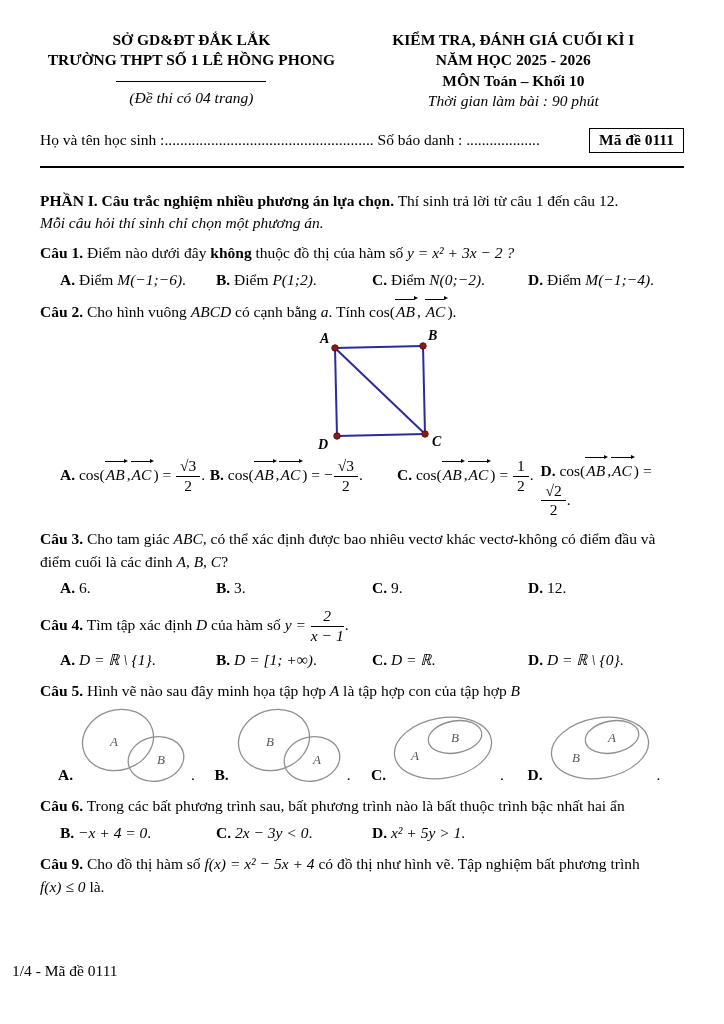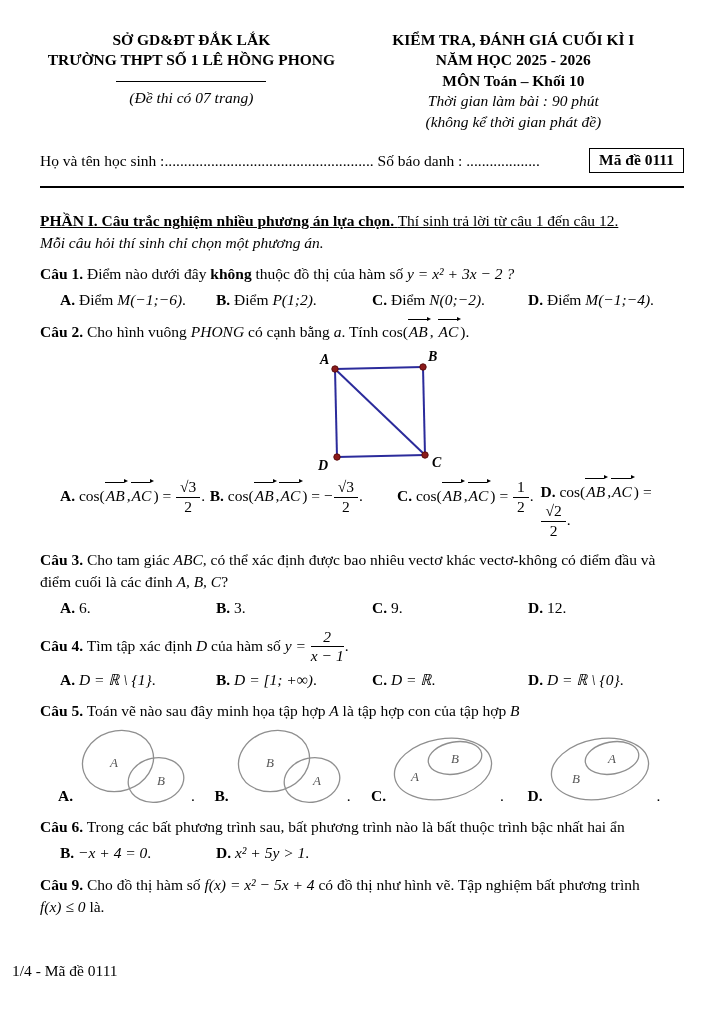--- a/index.html
+++ b/index.html
@@ -21,21 +21,21 @@
   .hdr .it { font-style: italic; display: block; line-height: 1.32; }
   .hdr-sep { width: 150px; border-top: 1.6px solid #000; margin: 10px auto 6px auto; }
 
   
   .student-row { display: flex; align-items: center; margin-top: 16px; }
   .student-row .grow1 { flex: 1 1 auto; white-space: nowrap; overflow: hidden; }
   .code-box { border: 1.7px solid #000; padding: 2px 9px 3px 9px; font-weight: bold; margin-left: 8px; white-space: nowrap; }
   .rule { border: none; border-top: 2px solid #000; margin: 13px 0 0 0; }
 
   
-  .part-head { margin-top: 22px; line-height: 1.4; text-decoration: underline; }
+  .part-head { margin-top: 22px; line-height: 1.4; }
   .part-sub { font-style: italic; line-height: 1.4; }
 
   .q { margin-top: 9px; line-height: 1.45; }
   .qlabel { font-weight: bold; }
   .math { font-style: italic; }
   .rm { font-style: normal; }
 
   .opts { display: flex; margin: 3px 0 0 20px; line-height: 1.5; }
   .opt { width: 25%; padding-right: 4px; }
   .opts-q2 .opt:nth-child(1){ width: 24%; }
@@ -71,28 +71,27 @@
 </head>
 <body>
 
 <div class="page">
 
   <div class="hdr">
     <div class="hdr-left">
       <b>SỞ GD&amp;ĐT ĐẮK LẮK</b>
       <b>TRƯỜNG THPT SỐ 1 LÊ HỒNG PHONG</b>
       <div class="hdr-sep"></div>
-      <span class="it">(Đề thi có 07 trang)</span>
+      <span class="it">(Đề thi có 04 trang)</span>
     </div>
     <div class="hdr-right">
       <b>KIỂM TRA, ĐÁNH GIÁ CUỐI KÌ I</b>
       <b>NĂM HỌC 2025 - 2026</b>
       <b>MÔN Toán – Khối 10</b>
       <span class="it">Thời gian làm bài : 90 phút</span>
-      <span class="it">(không kể thời gian phát đề)</span>
     </div>
   </div>
 
   <div class="student-row">
     <span class="grow1"><span>Họ và tên học sinh :</span><span>......................................................</span>&nbsp;<span>Số báo danh :</span>&nbsp;<span>...................</span></span>
     <span class="code-box">Mã đề 0111</span>
   </div>
 
   <hr class="rule">
 
@@ -112,21 +111,21 @@
   <div class="opts">
     <span class="opt"><span class="oletter">A.</span> <span>Điểm</span> <span class="math">M(−1;−6)</span><span>.</span></span>
     <span class="opt"><span class="oletter">B.</span> <span>Điểm</span> <span class="math">P(1;2)</span><span>.</span></span>
     <span class="opt"><span class="oletter">C.</span> <span>Điểm</span> <span class="math">N(0;−2)</span><span>.</span></span>
     <span class="opt"><span class="oletter">D.</span> <span>Điểm</span> <span class="math">M(−1;−4)</span><span>.</span></span>
   </div>
 
   <div class="q">
     <span class="qlabel">Câu 2.</span>
     <span>Cho hình vuông</span>
-    <span class="math">PHONG</span>
+    <span class="math">ABCD</span>
     <span>có cạnh bằng</span>
     <span class="math">a</span><span>. Tính</span>
     <span class="rm">cos(</span><span class="vec">AB</span><span>,</span> <span class="vec">AC</span><span class="rm">)</span><span>.</span>
   </div>
 
   <div class="fig-square">
     <svg width="160" height="122" viewBox="0 0 160 122">
       <g stroke="#2b2b9b" stroke-width="2" fill="none">
         <line x1="33" y1="19" x2="121" y2="17"></line>
         <line x1="121" y1="17" x2="123" y2="105"></line>
@@ -180,21 +179,21 @@
   </div>
   <div class="opts">
     <span class="opt"><span class="oletter">A.</span> <span class="math">D = ℝ \ {1}</span><span>.</span></span>
     <span class="opt"><span class="oletter">B.</span> <span class="math">D = [1; +∞)</span><span>.</span></span>
     <span class="opt"><span class="oletter">C.</span> <span class="math">D = ℝ</span><span>.</span></span>
     <span class="opt"><span class="oletter">D.</span> <span class="math">D = ℝ \ {0}</span><span>.</span></span>
   </div>
 
   <div class="q">
     <span class="qlabel">Câu 5.</span>
-    <span>Toán vẽ nào sau đây minh họa tập hợp</span>
+    <span>Hình vẽ nào sau đây minh họa tập hợp</span>
     <span class="math">A</span>
     <span>là tập hợp con của tập hợp</span>
     <span class="math">B</span>
   </div>
   <div class="venns">
 
     <span class="vcell">
       <span class="oletter">A.</span>
       <svg width="108" height="80" viewBox="0 0 108 80">
         <g stroke="#8f8f8f" stroke-width="1.3" fill="none">
@@ -254,20 +253,21 @@
       <span class="vend">.</span>
     </span>
   </div>
 
   <div class="q">
     <span class="qlabel">Câu 6.</span>
     <span>Trong các bất phương trình sau, bất phương trình nào là bất thuộc trình bậc nhất hai ẩn</span>
   </div>
   <div class="opts">
     <span class="opt"><span class="oletter">B.</span> <span class="math">−x + 4 = 0</span><span>.</span></span>
+    <span class="opt"><span class="oletter">C.</span> <span class="math">2x − 3y &lt; 0</span><span>.</span></span>
     <span class="opt"><span class="oletter">D.</span> <span class="math">x² + 5y &gt; 1</span><span>.</span></span>
   </div>
 
   <div class="q">
     <span class="qlabel">Câu 9.</span>
     <span>Cho đồ thị hàm số</span>
     <span class="math">f(x) = x² − 5x + 4</span>
     <span>có đồ thị như hình vẽ. Tập nghiệm bất phương trình</span><br>
     <span class="math">f(x) ≤ 0</span>
     <span>là.</span>

